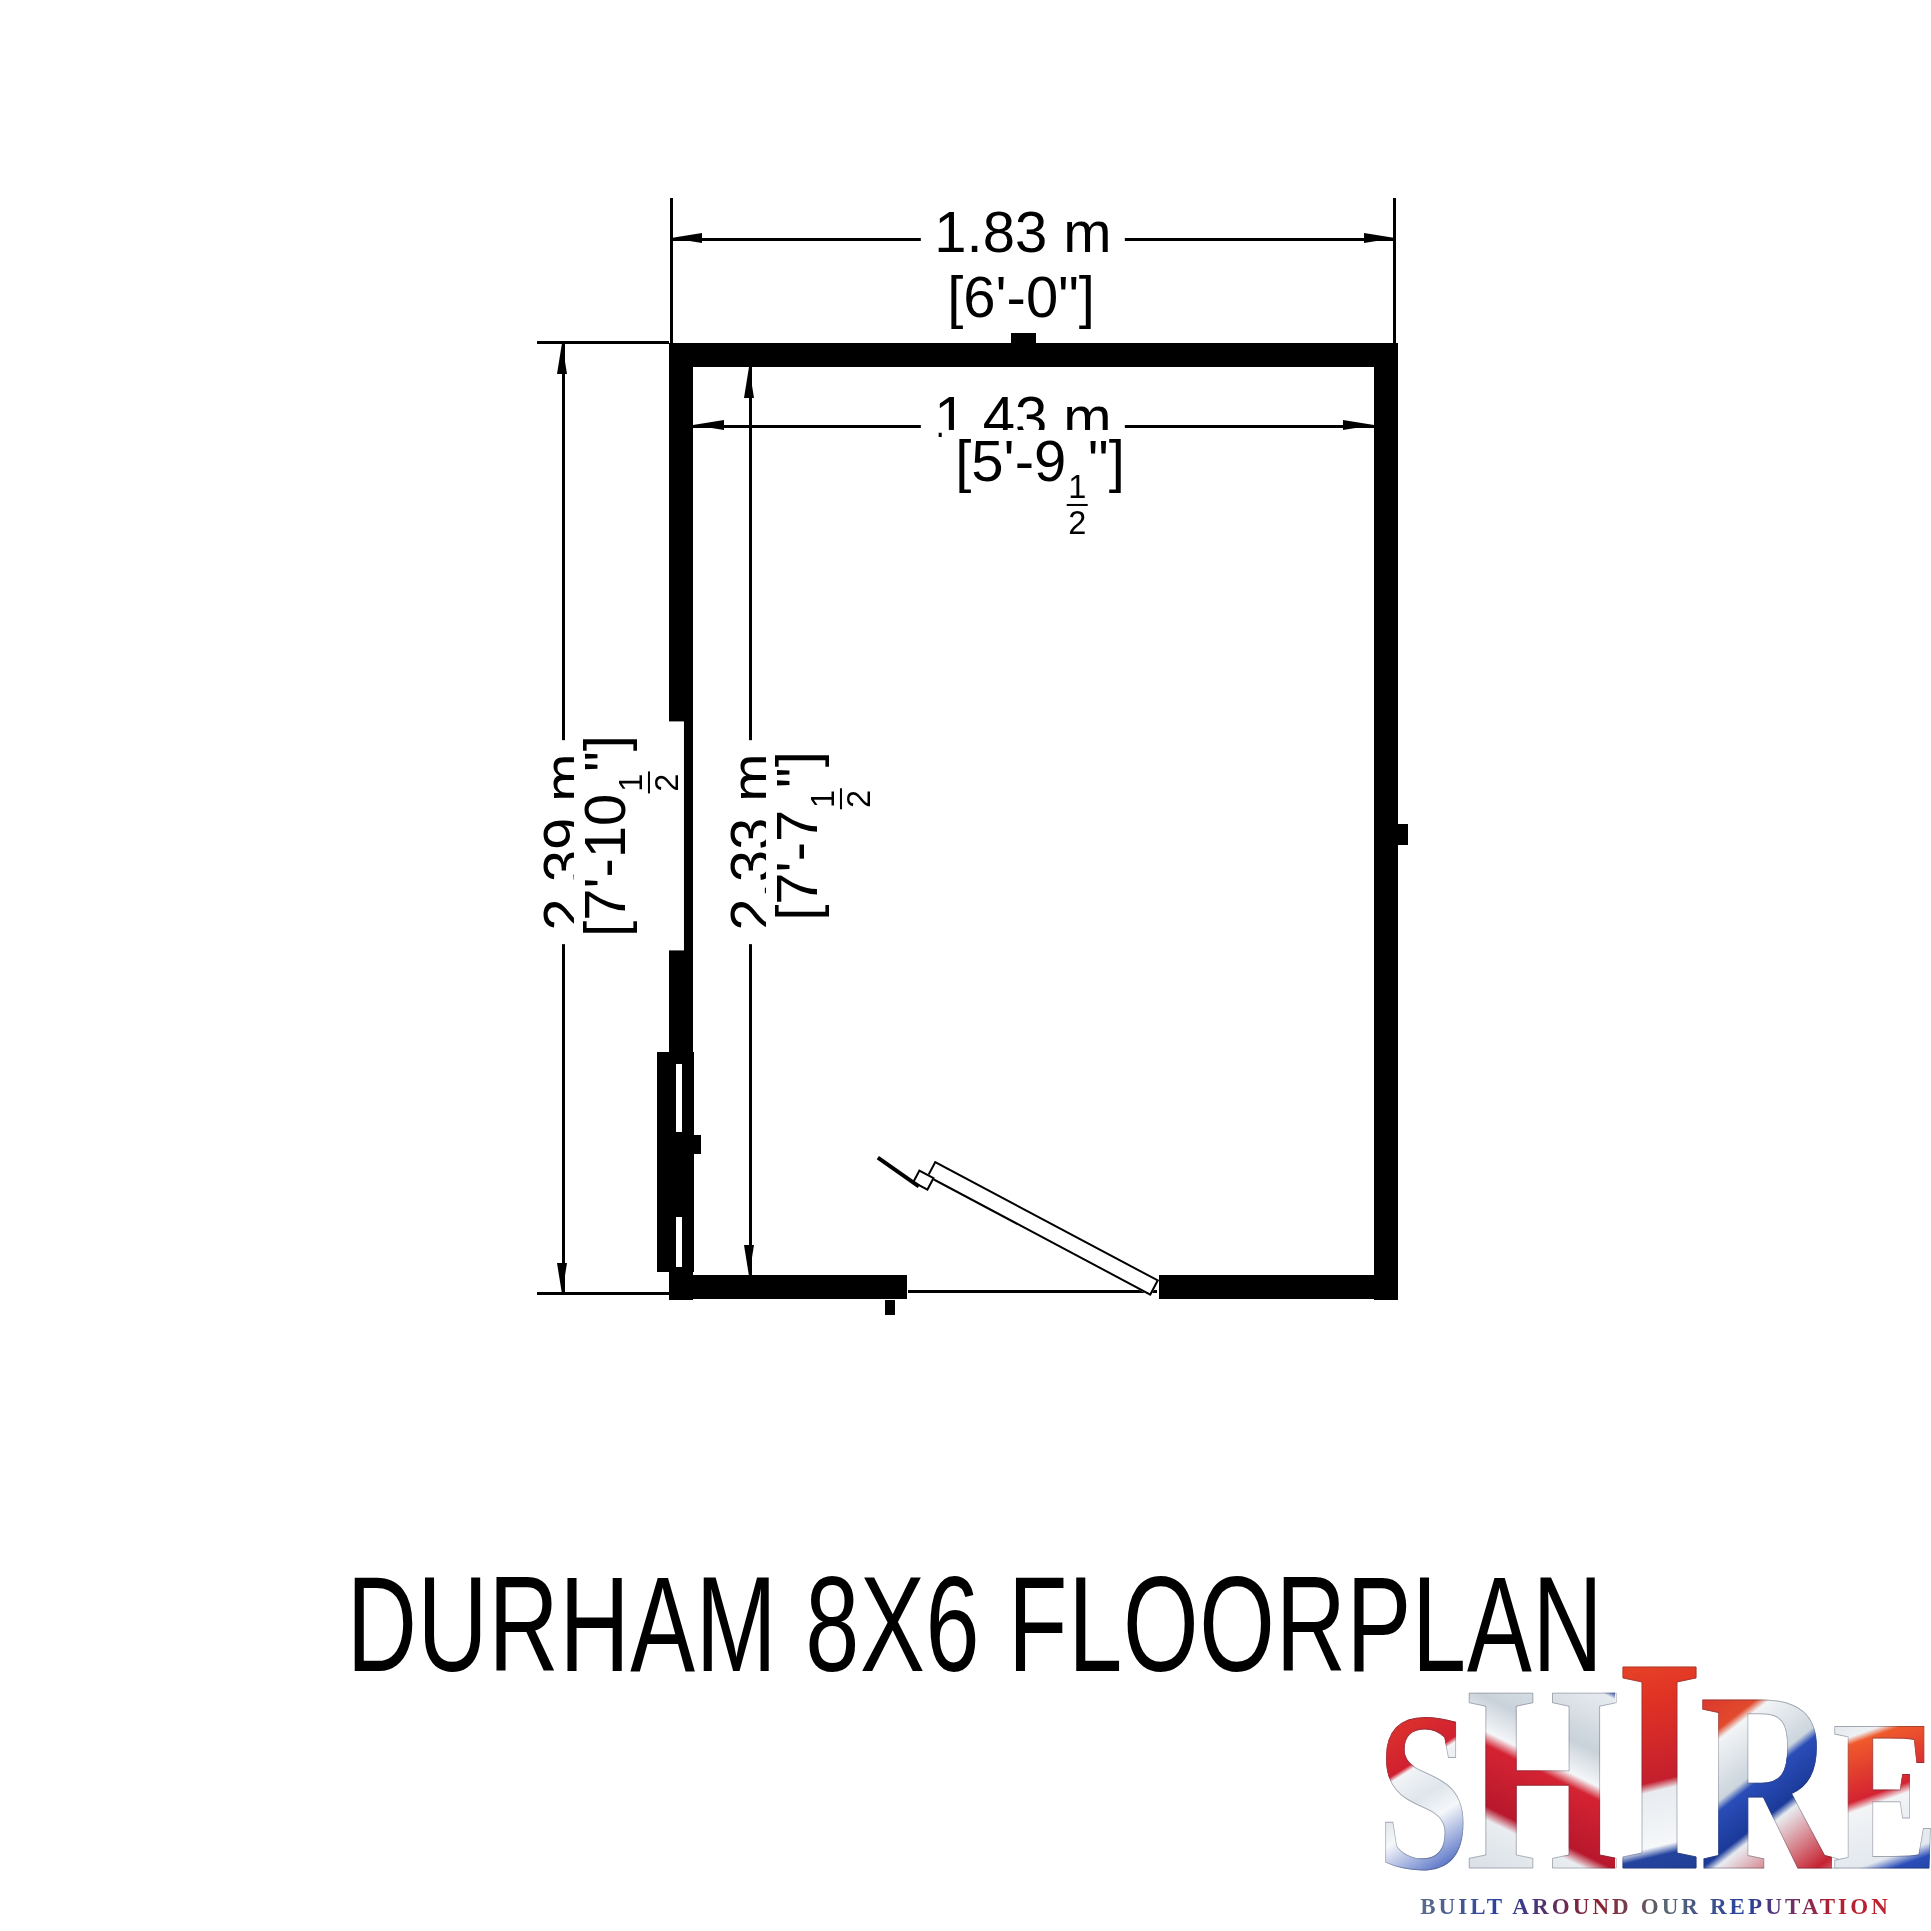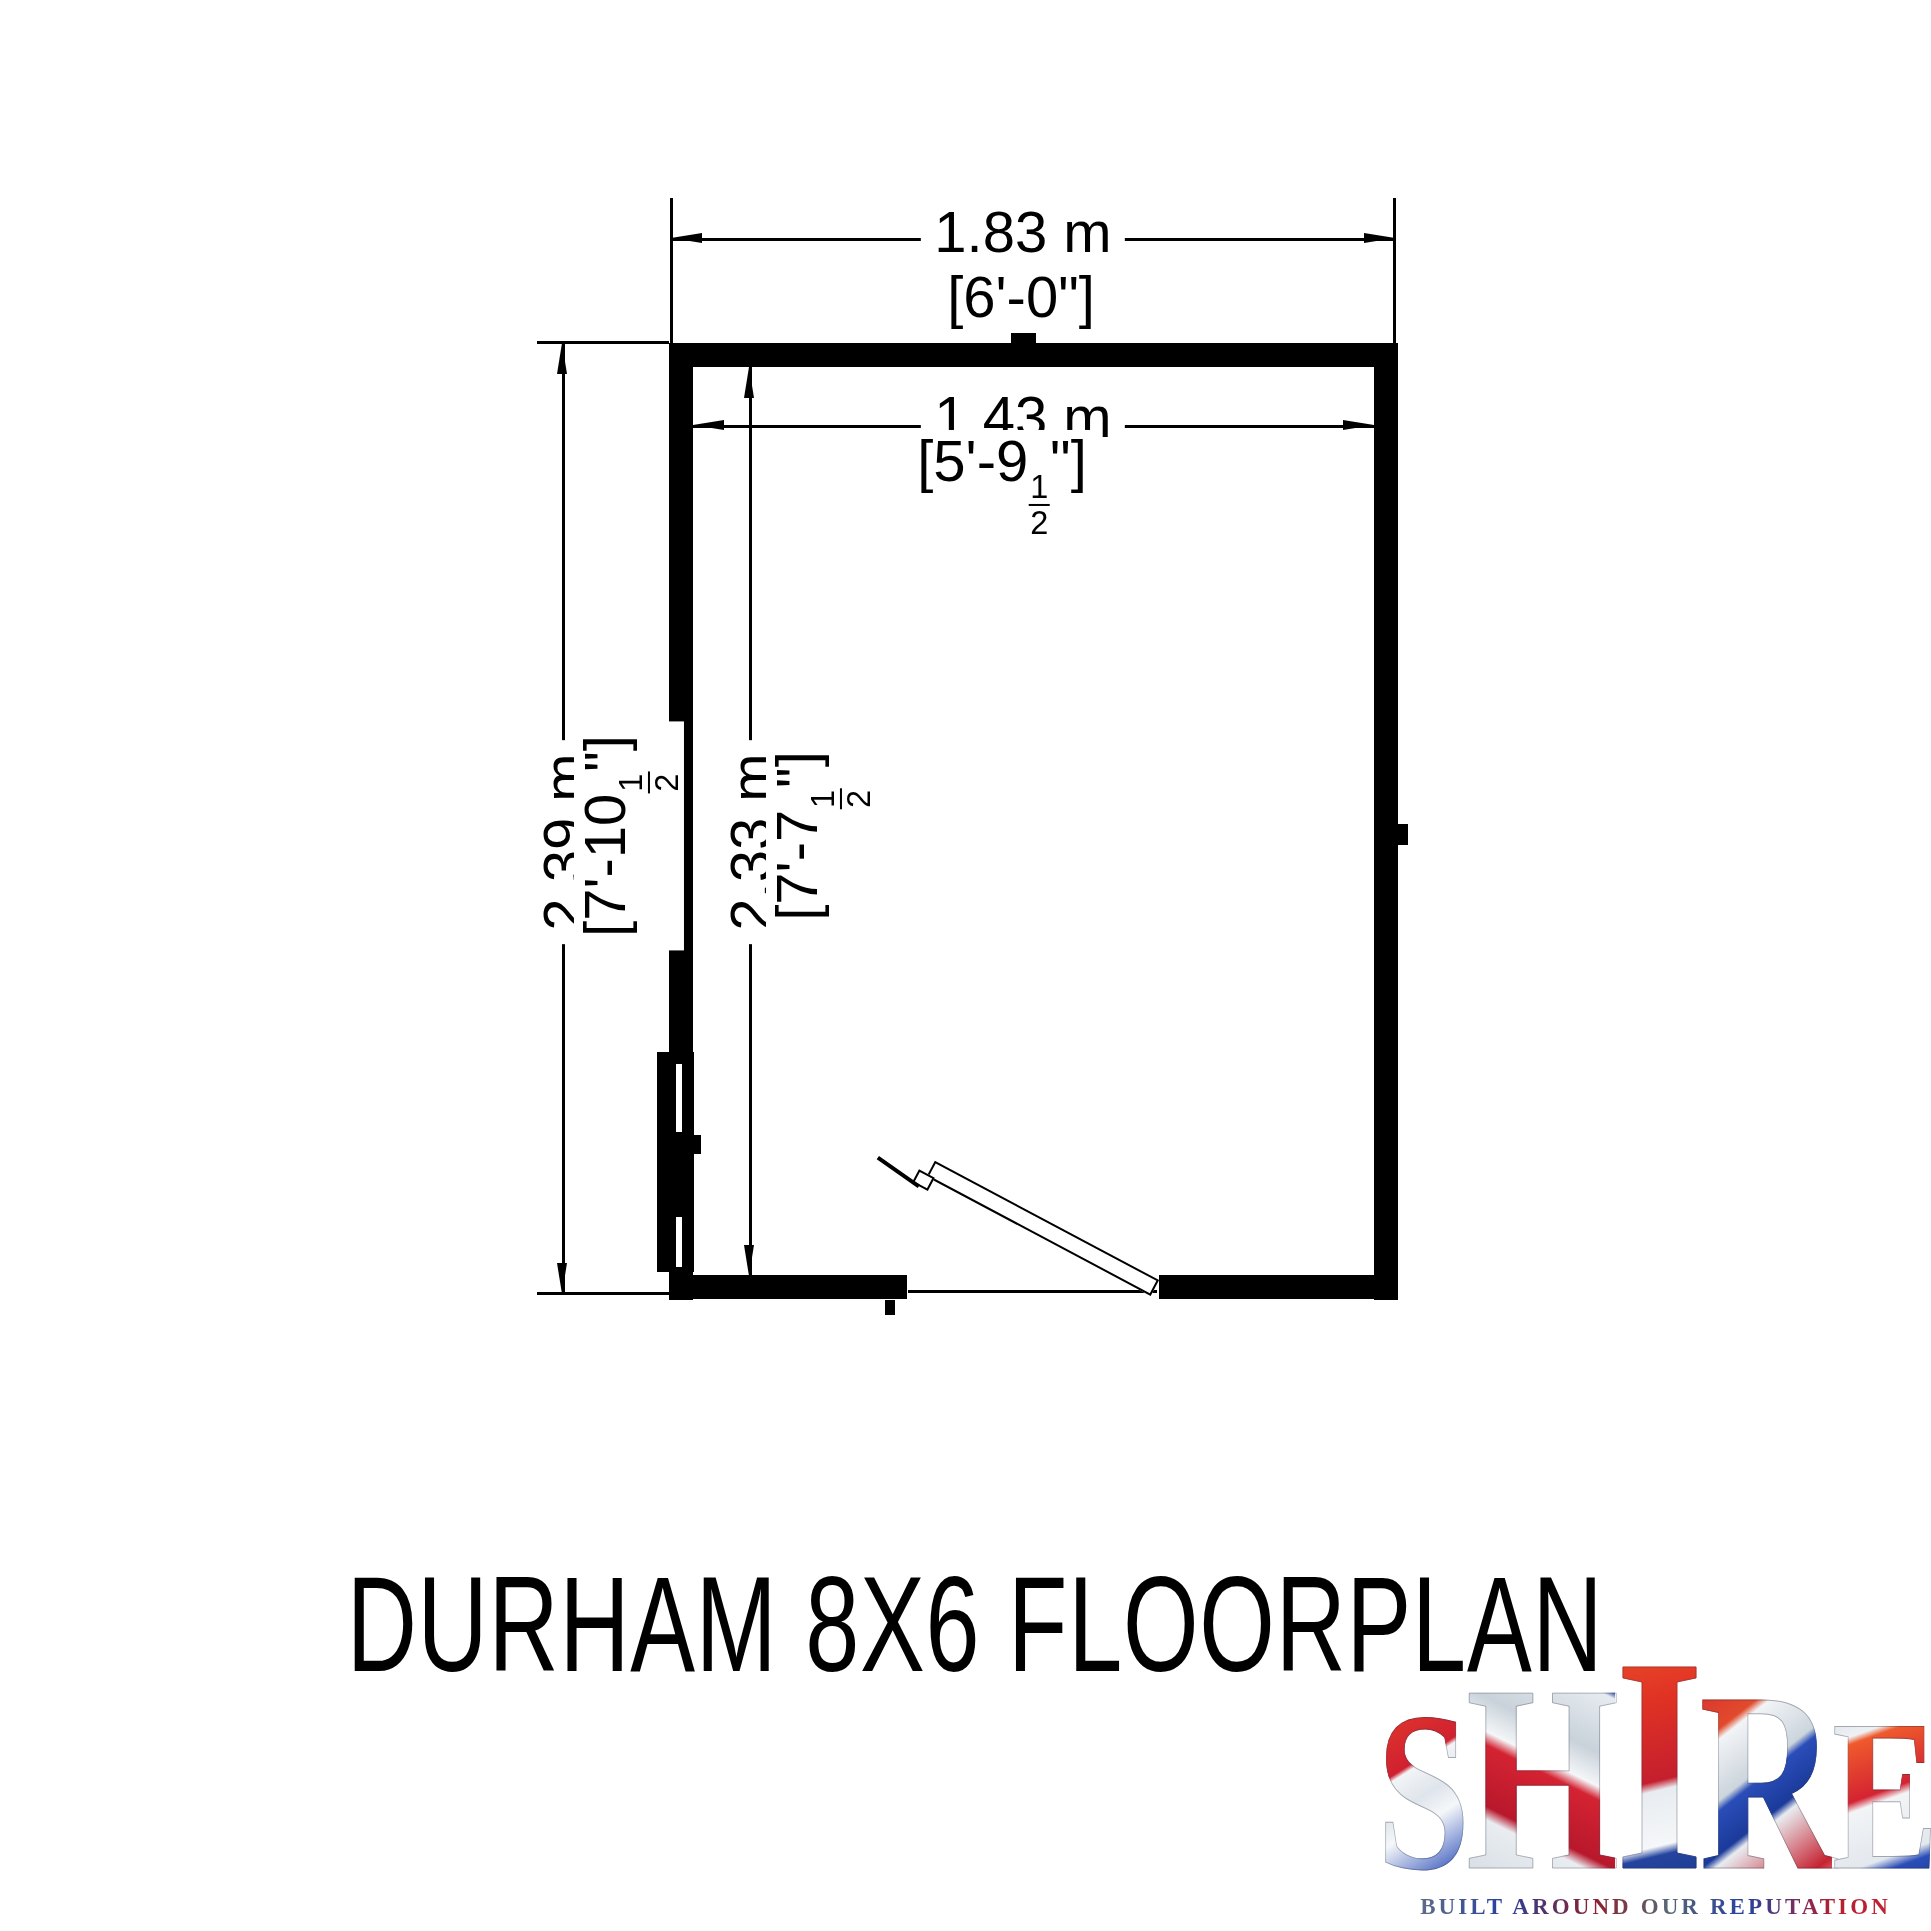--- a/index.html
+++ b/index.html
@@ -109,21 +109,21 @@
   <div class="hline" style="left:671px;top:238px;width:724px;"></div>
   <div class="arw left" style="left:671px;top:233px;"></div>
   <div class="arw right" style="left:1364px;top:233px;"></div>
   <div class="dimtext" style="left:1023px;top:232px;">1.83 m</div>
   <div class="dimtext" style="left:1021px;top:297px;">[6'-0"]</div>
 
   <div class="hline" style="left:693px;top:425px;width:681px;"></div>
   <div class="arw left" style="left:693px;top:420px;"></div>
   <div class="arw right" style="left:1343px;top:420px;"></div>
   <div class="dimtext" style="left:1023px;top:417px;">1.43 m</div>
-  <div class="dimtext" style="left:1002px;top:485px;">
+  <div class="dimtext" style="left:1040px;top:485px;">
     <span>[5'-9</span><span class="fr">
         <span class="n">1</span>
         <span class="d">2</span>
       </span><span>"]</span>
   </div>
 
   <div class="hline" style="left:537px;top:341px;width:132px;"></div>
   <div class="hline" style="left:537px;top:1292px;width:132px;"></div>
   <div class="vline" style="left:562px;top:343px;height:951px;"></div>
   <div class="arw up" style="left:557px;top:343px;"></div>

